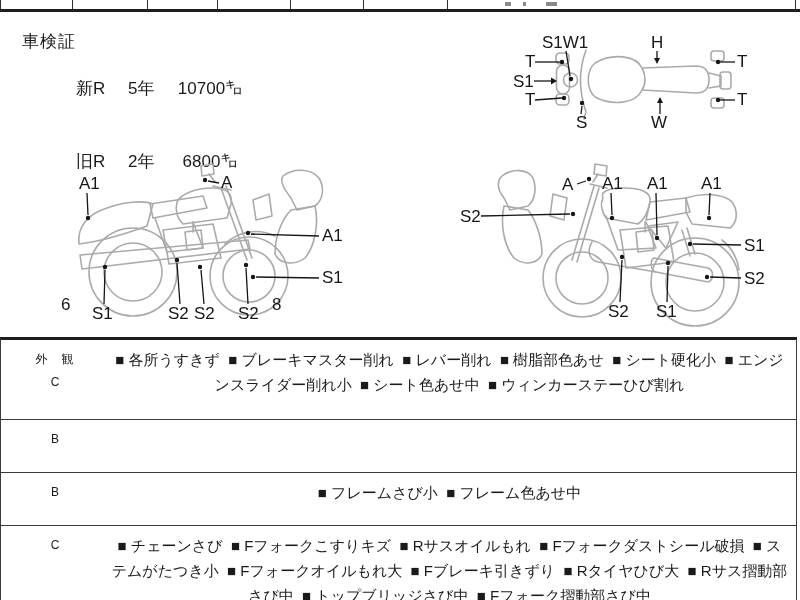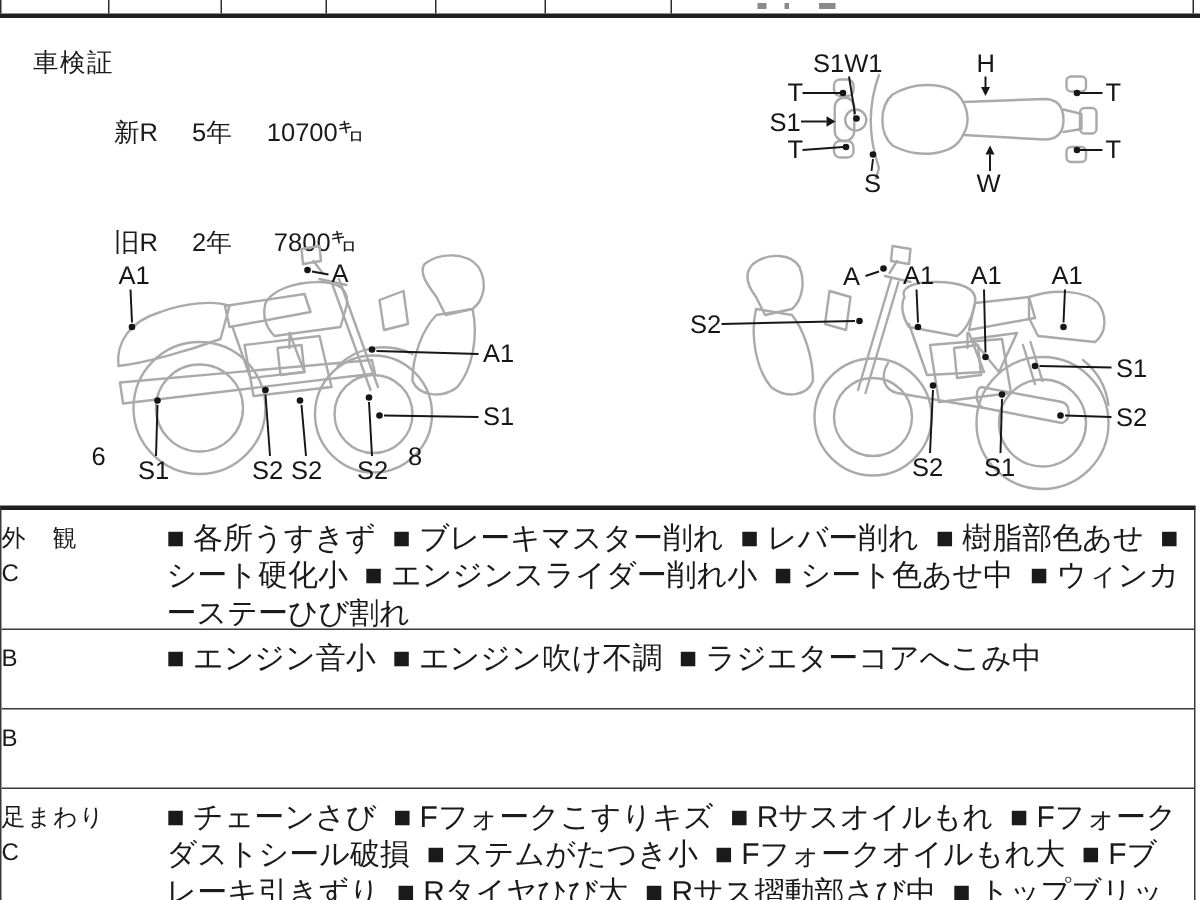--- a/index.html
+++ b/index.html
@@ -27,23 +27,23 @@
   .svg-right{position:absolute;left:440px;top:152px;}
   
   .cond{position:absolute;top:337px;left:0;width:797px;height:263px;box-sizing:border-box;
         border-top:3px solid #1f1f1f;border-left:1px solid #3a3a3a;border-right:1px solid #3a3a3a;
         overflow:hidden;}
   .cond-row{display:flex;border-bottom:1px solid #3a3a3a;box-sizing:border-box;}
   .cond-row:nth-child(1){height:80px;}
   .cond-row:nth-child(2){height:53px;}
   .cond-row:nth-child(3){height:53px;}
   .cond-row:nth-child(4){height:76px;border-bottom:none;}
-  .cond-label{width:108px;flex:none;font-size:16px;line-height:23px;padding-top:8px;}
+  .cond-label{width:108px;flex:none;text-align:center;font-size:12px;line-height:23px;padding-top:8px;}
   .cond-cat{letter-spacing:1px;}
-  .cond-items{flex:1;font-size:20px;line-height:25px;padding:7px 8px 0 2px;white-space:pre-wrap;}
+  .cond-items{flex:1;font-size:15px;line-height:25px;padding:7px 8px 0 2px;white-space:pre-wrap;text-align:center;}
 </style>
 </head>
 <body>
 
 <div class="hdr">
   <div class="v" style="left:0"></div>
   <div class="v" style="left:72px"></div>
   <div class="v" style="left:147px"></div>
   <div class="v" style="left:217px"></div>
   <div class="v" style="left:290px"></div>
@@ -59,21 +59,21 @@
   <div class="lbl">車検証</div>
   <div class="rows">
     <div class="r">
       <span>新R</span>
       <span>5年</span>
       <span class="km">10700㌔</span>
     </div>
     <div class="r">
       <span>旧R</span>
       <span>2年</span>
-      <span class="km">7800㌔</span>
+      <span class="km">6800㌔</span>
     </div>
   </div>
 </div>
 
 <svg class="svg-top" width="280" height="122" viewBox="0 0 280 122">
   <g class="bike">
     <rect x="56" y="35" width="13" height="11" rx="4"></rect>
     <rect x="56" y="76" width="13" height="11" rx="4"></rect>
     <rect x="56.5" y="47" width="13" height="29" rx="6.5"></rect>
     <circle cx="70.5" cy="62" r="7"></circle>
@@ -230,28 +230,27 @@
         <div class="cond-label">
           <div class="cond-cat">外　観</div>
           <div class="cond-grade">C</div>
         </div>
         <div class="cond-items">■ 各所うすきず  ■ ブレーキマスター削れ  ■ レバー削れ  ■ 樹脂部色あせ  ■ シート硬化小  ■ エンジンスライダー削れ小  ■ シート色あせ中  ■ ウィンカーステーひび割れ</div>
       </div>
       <div class="cond-row">
         <div class="cond-label">
           <div class="cond-grade">B</div>
         </div>
-        <div class="cond-items">■ エンジン音小  ■ エンジン吹け不調  ■ ラジエターコアへこみ中</div>
       </div>
       <div class="cond-row">
         <div class="cond-label">
           <div class="cond-grade">B</div>
         </div>
-      </div>
-      <div class="cond-row">
-        <div class="cond-label">
-          <div class="cond-cat">足まわり</div>
+        <div class="cond-items">■ フレームさび小  ■ フレーム色あせ中</div>
+      </div>
+      <div class="cond-row">
+        <div class="cond-label">
           <div class="cond-grade">C</div>
         </div>
         <div class="cond-items">■ チェーンさび  ■ Fフォークこすりキズ  ■ Rサスオイルもれ  ■ Fフォークダストシール破損  ■ ステムがたつき小  ■ Fフォークオイルもれ大  ■ Fブレーキ引きずり  ■ Rタイヤひび大  ■ Rサス摺動部さび中  ■ トップブリッジさび中  ■ Fフォーク摺動部さび中</div>
       </div>
     </div>
 </div>
 
 </body></html>

